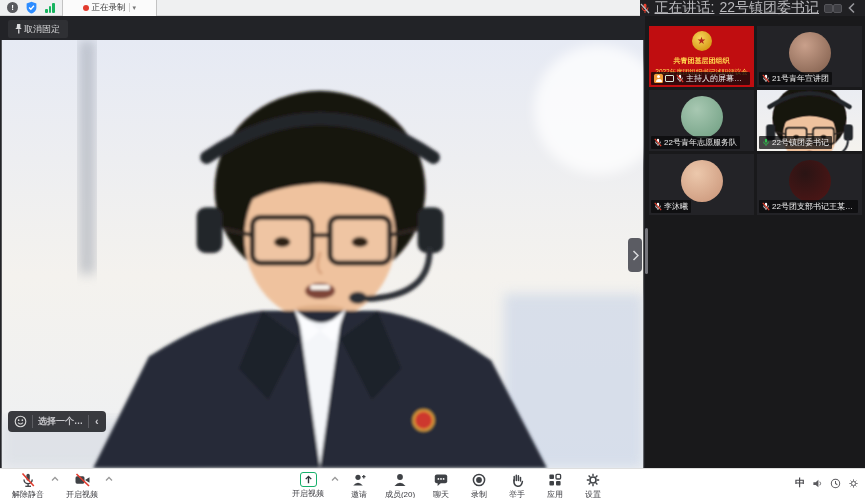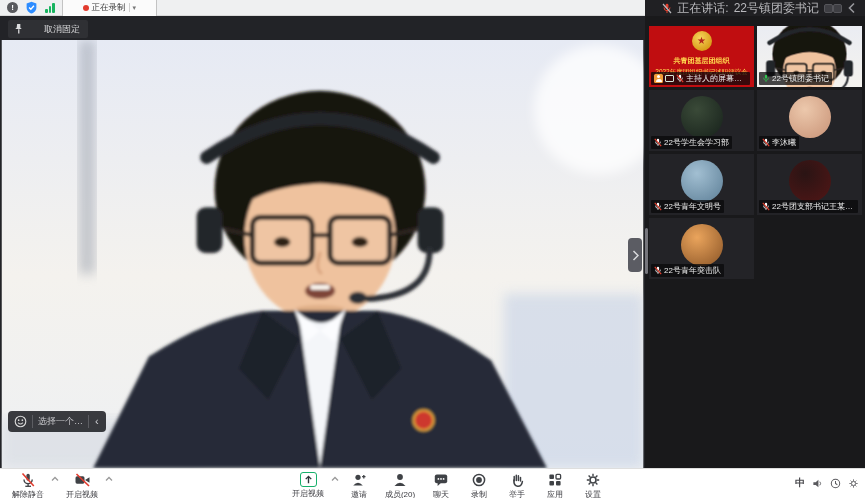--- a/index.html
+++ b/index.html
@@ -10,30 +10,30 @@
   .titlebar { position:absolute; top:0; left:0; width:865px; height:16px; display:flex; }
   .tb-left { width:645px; background:#eff0f1; display:flex; align-items:center; gap:7px; padding-left:7px; border-bottom:1px solid #d9d9d9;}
   .tb-right { flex:1; background:#202023; display:flex; align-items:center; justify-content:flex-end; gap:5px; padding-right:8px; }
   .info-ic { width:11px; height:11px; border-radius:50%; background:#595a5e; color:#fff; font-size:8px; font-weight:bold; display:flex; align-items:center; justify-content:center; line-height:1;}
   .sig { display:flex; align-items:flex-end; gap:1px; height:10px;}
   .sig span { width:2.5px; background:#17b35f; display:block; border-radius:1px;}
   .rec-btn { height:28px; display:flex; align-items:center; gap:3px; background:#fbfbfb; border:1px solid #c3c3c3; border-radius:2px; padding:0 20px; font-size:8.5px; color:#3a3a3a;}
   .rec-dot { width:6px; height:6px; border-radius:50%; background:#e23b2e;}
   .rec-div { width:1px; height:9px; background:#cfcfcf;}
   .rec-caret { font-size:7px; color:#777;}
-  .speaking-txt { font-size:12px; color:#b9b9bd; white-space:nowrap;}
+  .speaking-txt { font-size:14px; color:#b9b9bd; white-space:nowrap;text-decoration:underline;}
   .fade-sq { width:9px; height:9px; background:#3e3e43; border:1px solid #55555a; border-radius:2px;}
   .fade-sq.two { margin-left:-5px; }
 
   
   .video-wrap { position:absolute; top:16px; left:0; width:645px; height:452px; background:#222327; }
   .video { position:absolute; top:24px; left:0; width:645px; height:428px; }
   .video svg { display:block; }
-  .pin-btn { position:absolute; top:4px; left:8px; height:18px; display:flex; align-items:center; gap:20px; background:rgba(48,49,53,.95); border-radius:2px; padding:0 8px 0 5px; color:#d9d9db; font-size:9px; }
-  .reaction-bar { position:absolute; left:8px; bottom:36px; height:21px; display:flex; align-items:center; gap:5px; background:rgba(32,33,37,.88); border-radius:4px; padding:0 6px; }
+  .pin-btn { position:absolute; top:4px; left:8px; height:18px; display:flex; align-items:center; gap:0; background:rgba(48,49,53,.95); border-radius:2px; padding:0 8px 0 5px; color:#d9d9db; font-size:9px; }
+  .reaction-bar { position:absolute; left:8px; bottom:36px; height:21px; display:flex; align-items:center; gap:5px; background:rgba(32,33,37,.88); border-radius:4px; padding:0 6px;font-weight:bold; }
   .rb-div { width:1px; height:13px; background:#5c5d62; }
   .rb-text { font-size:9px; color:#c9c9cd; }
   .rb-col { font-size:11px; color:#cfcfd3; line-height:1; padding:0 1px; }
   .collapse-tab { position:absolute; right:3px; top:222px; width:14px; height:34px; background:#5b5c63; border-radius:4px; display:flex; align-items:center; justify-content:center; }
 
   
   .sidebar { position:absolute; top:16px; left:645px; width:220px; height:452px; background:#19191b; padding:10px 2px 0 4px; overflow:hidden; }
   .tiles { display:grid; grid-template-columns:105px 105px; grid-auto-rows:61px; gap:3px; }
   .tile { position:relative; background:#232327; overflow:hidden; }
   .tile.active { box-shadow:inset 0 0 0 2px #2fc24d; }
@@ -200,91 +200,79 @@
             <span class="shr-ic"></span>
             <svg width="8" height="9" viewBox="0 0 10 11" style="flex:none">
               <rect x="3.6" y="0.8" width="2.8" height="5" rx="1.4" fill="#fff"></rect>
               <path d="M2 4.5a3 3.2 0 0 0 6 0" stroke="#fff" stroke-width="1" fill="none"></path>
               <line x1="5" y1="7.8" x2="5" y2="9.8" stroke="#fff" stroke-width="1"></line>
               <line x1="1" y1="1" x2="9" y2="10" stroke="#e8402f" stroke-width="1.4"></line>
             </svg>
             <span class="t-name">主持人的屏幕共享</span>
           </span>
         </div>
+        <div class="tile">
+          <span class="t-avatar" style="background:radial-gradient(circle at 38% 32%, #c9a08b, #7c5a48)"></span>
+          <span class="t-label">
+            <svg width="8" height="9" viewBox="0 0 10 11" style="flex:none">
+              <rect x="3.6" y="0.8" width="2.8" height="5" rx="1.4" fill="#fff"></rect>
+              <path d="M2 4.5a3 3.2 0 0 0 6 0" stroke="#fff" stroke-width="1" fill="none"></path>
+              <line x1="5" y1="7.8" x2="5" y2="9.8" stroke="#fff" stroke-width="1"></line>
+              <line x1="1" y1="1" x2="9" y2="10" stroke="#e8402f" stroke-width="1.4"></line>
+            </svg>
+            <span class="t-name">21号青年宣讲团</span>
+          </span>
+        </div>
+        <div class="tile">
+          <span class="t-avatar" style="background:radial-gradient(circle at 38% 32%, #a8c8b2, #6d9d80)"></span>
+          <span class="t-label">
+            <svg width="8" height="9" viewBox="0 0 10 11" style="flex:none">
+              <rect x="3.6" y="0.8" width="2.8" height="5" rx="1.4" fill="#fff"></rect>
+              <path d="M2 4.5a3 3.2 0 0 0 6 0" stroke="#fff" stroke-width="1" fill="none"></path>
+              <line x1="5" y1="7.8" x2="5" y2="9.8" stroke="#fff" stroke-width="1"></line>
+              <line x1="1" y1="1" x2="9" y2="10" stroke="#e8402f" stroke-width="1.4"></line>
+            </svg>
+            <span class="t-name">22号青年志愿服务队</span>
+          </span>
+        </div>
         <div class="tile active">
           <svg width="105" height="61" viewBox="170 70 300 174" style="display:block">
             <use href="#person-scene" width="645" height="430"></use>
           </svg>
           <span class="t-label">
             <svg width="8" height="9" viewBox="0 0 10 11" style="flex:none">
               <rect x="3.6" y="0.8" width="2.8" height="5" rx="1.4" fill="#2fc24d"></rect>
               <path d="M2 4.5a3 3.2 0 0 0 6 0" stroke="#2fc24d" stroke-width="1" fill="none"></path>
               <line x1="5" y1="7.8" x2="5" y2="9.8" stroke="#2fc24d" stroke-width="1"></line>
             </svg>
             <span class="t-name">22号镇团委书记</span>
           </span>
         </div>
         <div class="tile">
-          <span class="t-avatar" style="background:radial-gradient(circle at 38% 32%, #3a4a38, #16201a)"></span>
-          <span class="t-label">
-            <svg width="8" height="9" viewBox="0 0 10 11" style="flex:none">
-              <rect x="3.6" y="0.8" width="2.8" height="5" rx="1.4" fill="#fff"></rect>
-              <path d="M2 4.5a3 3.2 0 0 0 6 0" stroke="#fff" stroke-width="1" fill="none"></path>
-              <line x1="5" y1="7.8" x2="5" y2="9.8" stroke="#fff" stroke-width="1"></line>
-              <line x1="1" y1="1" x2="9" y2="10" stroke="#e8402f" stroke-width="1.4"></line>
-            </svg>
-            <span class="t-name">22号学生会学习部</span>
-          </span>
-        </div>
-        <div class="tile">
           <span class="t-avatar" style="background:radial-gradient(circle at 38% 32%, #ecc8ac, #c89276)"></span>
           <span class="t-label">
             <svg width="8" height="9" viewBox="0 0 10 11" style="flex:none">
               <rect x="3.6" y="0.8" width="2.8" height="5" rx="1.4" fill="#fff"></rect>
               <path d="M2 4.5a3 3.2 0 0 0 6 0" stroke="#fff" stroke-width="1" fill="none"></path>
               <line x1="5" y1="7.8" x2="5" y2="9.8" stroke="#fff" stroke-width="1"></line>
               <line x1="1" y1="1" x2="9" y2="10" stroke="#e8402f" stroke-width="1.4"></line>
             </svg>
             <span class="t-name">李沐曦</span>
           </span>
         </div>
         <div class="tile">
-          <span class="t-avatar" style="background:radial-gradient(circle at 38% 32%, #a2bfd2, #5c7e96)"></span>
-          <span class="t-label">
-            <svg width="8" height="9" viewBox="0 0 10 11" style="flex:none">
-              <rect x="3.6" y="0.8" width="2.8" height="5" rx="1.4" fill="#fff"></rect>
-              <path d="M2 4.5a3 3.2 0 0 0 6 0" stroke="#fff" stroke-width="1" fill="none"></path>
-              <line x1="5" y1="7.8" x2="5" y2="9.8" stroke="#fff" stroke-width="1"></line>
-              <line x1="1" y1="1" x2="9" y2="10" stroke="#e8402f" stroke-width="1.4"></line>
-            </svg>
-            <span class="t-name">22号青年文明号</span>
-          </span>
-        </div>
-        <div class="tile">
           <span class="t-avatar" style="background:radial-gradient(circle at 38% 32%, #2a1414, #521616)"></span>
           <span class="t-label">
             <svg width="8" height="9" viewBox="0 0 10 11" style="flex:none">
               <rect x="3.6" y="0.8" width="2.8" height="5" rx="1.4" fill="#fff"></rect>
               <path d="M2 4.5a3 3.2 0 0 0 6 0" stroke="#fff" stroke-width="1" fill="none"></path>
               <line x1="5" y1="7.8" x2="5" y2="9.8" stroke="#fff" stroke-width="1"></line>
               <line x1="1" y1="1" x2="9" y2="10" stroke="#e8402f" stroke-width="1.4"></line>
             </svg>
             <span class="t-name">22号团支部书记王某某202203…</span>
-          </span>
-        </div>
-        <div class="tile">
-          <span class="t-avatar" style="background:radial-gradient(circle at 38% 32%, #eaa45c, #8a5426)"></span>
-          <span class="t-label">
-            <svg width="8" height="9" viewBox="0 0 10 11" style="flex:none">
-              <rect x="3.6" y="0.8" width="2.8" height="5" rx="1.4" fill="#fff"></rect>
-              <path d="M2 4.5a3 3.2 0 0 0 6 0" stroke="#fff" stroke-width="1" fill="none"></path>
-              <line x1="5" y1="7.8" x2="5" y2="9.8" stroke="#fff" stroke-width="1"></line>
-              <line x1="1" y1="1" x2="9" y2="10" stroke="#e8402f" stroke-width="1.4"></line>
-            </svg>
-            <span class="t-name">22号青年突击队</span>
           </span>
         </div>
       </div>
     <div class="scrollbar"></div>
   </div>
 
   <div class="bottombar">
     <div class="left-group">
       <div class="tb-item wide">
         <svg width="16" height="16" viewBox="0 0 16 16">

